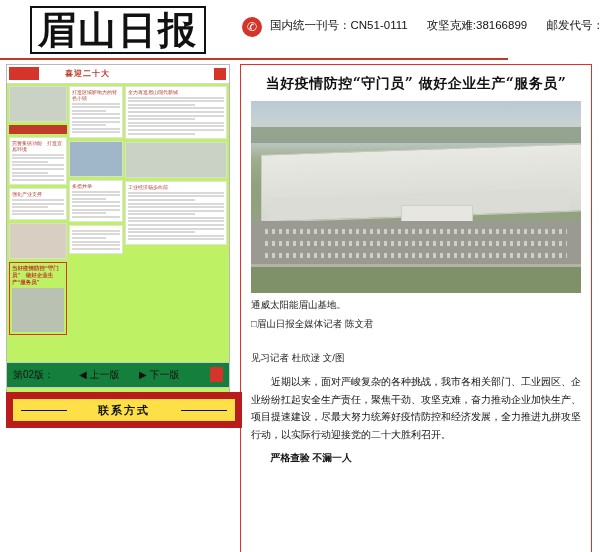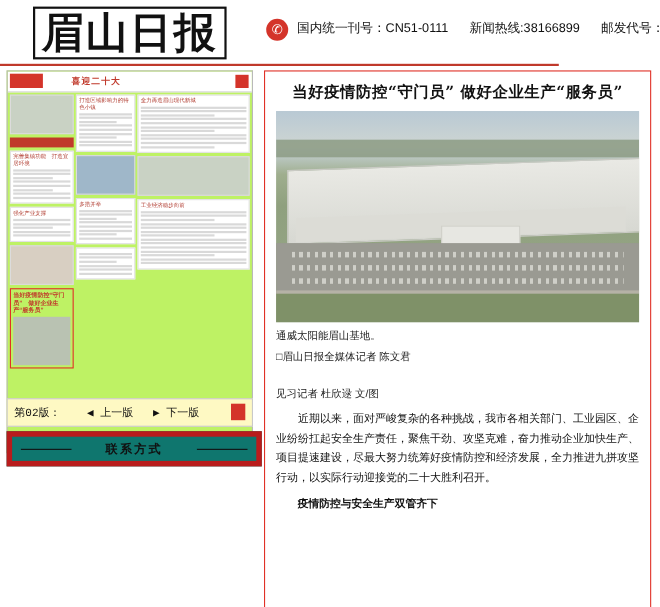--- a/index.html
+++ b/index.html
@@ -107,50 +107,50 @@
   .byline2{font-size:9.5px;color:#222;margin:21px 0 0;}
   .para{
     font-size:10px;color:#111;line-height:1.75;margin:8px 0 0;text-align:justify;
     text-indent:2em;
   }
   .sub{font-size:9.8px;color:#111;margin:9px 0 0;text-indent:2em;font-weight:bold;}
 
   
   .footbar{
     position:absolute;left:6px;top:362px;width:222px;height:24px;
-    border:1px solid #c9c9c9;background:#fef9c3;font-family:Liberation Mono, monospace;
+    border:1px solid #c9c9c9;background:#15803d;
   }
   .fb-left{position:absolute;left:6px;top:5px;font-size:10px;color:#111;}
   .fb-prev{position:absolute;left:72px;top:5px;font-size:10px;color:#111;cursor:pointer;text-align:center;}
   .fb-next{position:absolute;left:132px;top:5px;font-size:10px;color:#111;cursor:pointer;}
   .fb-arrow{color:#111;}
   .fb-ico{position:absolute;right:6px;top:4px;width:13px;height:15px;background:#d4342a;}
 
   .contact{
     position:absolute;left:6px;top:392px;width:222px;height:22px;
-    background:#0f766e;border:5px solid #b91c1c;text-align:right;
+    background:#fde047;border:7px solid #b91c1c;text-align:right;
   }
   .contact .lbl{
     position:absolute;left:50%;top:4px;transform:translateX(-50%);
     font-size:11px;font-weight:bold;color:#111;letter-spacing:2px;
   }
   .contact .bar{position:absolute;left:8px;top:11px;width:46px;height:1px;background:#111;}
   .contact .bar.r{left:auto;right:8px;}
 </style>
 </head>
 <body>
 
 <div class="page">
 
   <div class="masthead">
     <div class="logo">眉山日报</div>
     <div class="phone-ic">✆</div>
     <div class="head-info">
       <span>国内统一刊号：CN51-0111</span>
-      <span>新闻热线:38166899</span>
+      <span>攻坚克难:38166899</span>
       <span>邮发代号：61-121</span>
     </div>
   </div>
 
   <div class="content">
 
     <div class="paper-thumb">
       <div class="pt-head">
         <div class="pt-logo"></div>
         <div class="pt-ttl">喜迎二十大</div>
@@ -291,21 +291,21 @@
         <div class="ph-road"></div>
         <div class="ph-green"></div>
       </div>
 
       <div class="cap">通威太阳能眉山基地。</div>
       <div class="byline">□眉山日报全媒体记者 陈文君</div>
       <div class="byline2">见习记者 杜欣逯 文/图</div>
 
       <div class="para">近期以来，面对严峻复杂的各种挑战，我市各相关部门、工业园区、企业纷纷扛起安全生产责任，聚焦干劲、攻坚克难，奋力推动企业加快生产、项目提速建设，尽最大努力统筹好疫情防控和经济发展，全力推进九拼攻坚行动，以实际行动迎接党的二十大胜利召开。</div>
 
-      <div class="sub">疫情防控与安全生产双管齐下</div>
+      <div class="sub">严格查验 不漏一人</div>
 
     </div>
 
   </div>
 
   <div class="footbar">
     <div class="fb-left">第02版：</div>
     <div class="fb-prev">
       <span class="fb-arrow">◀</span>
       <span>上一版</span>

